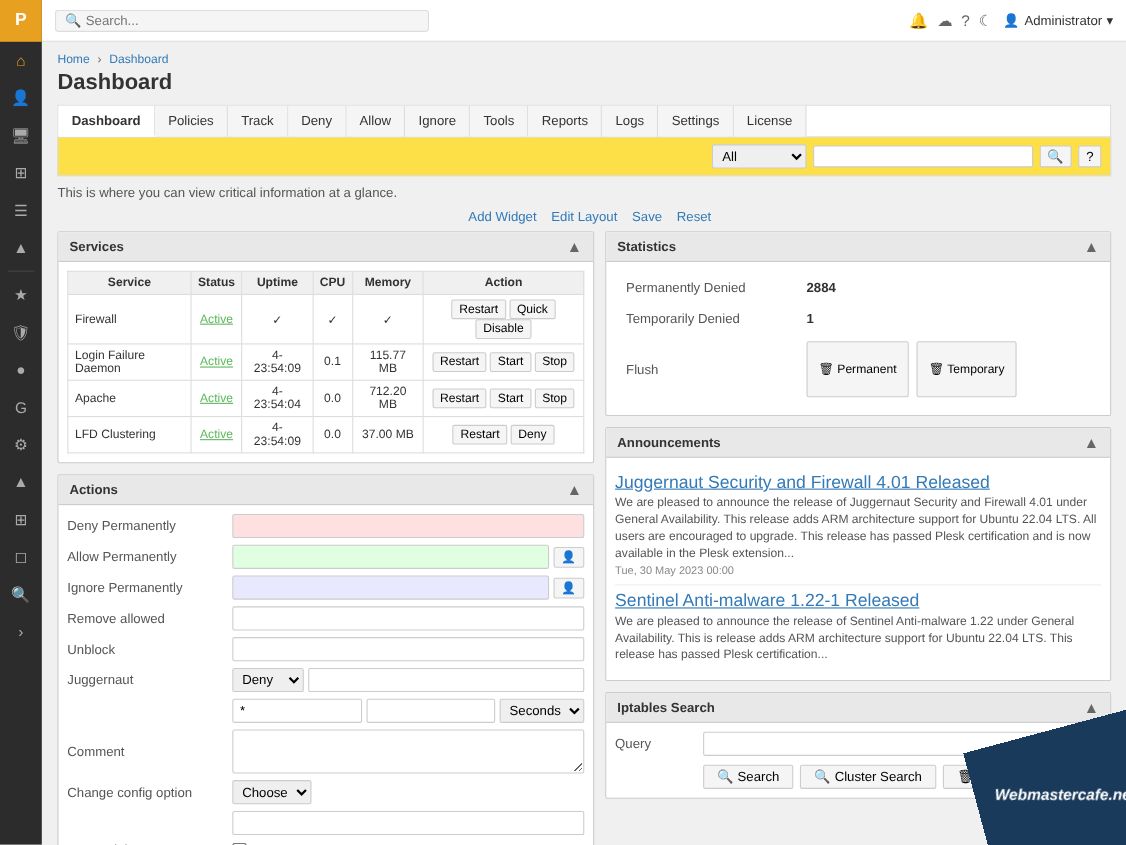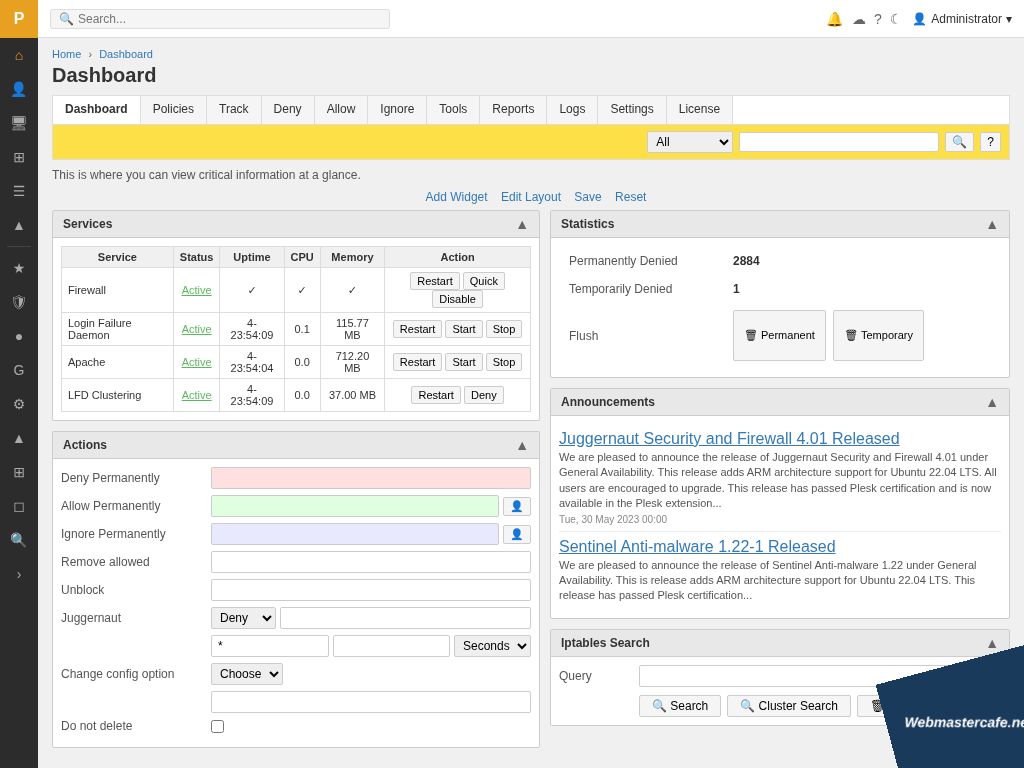--- a/index.html
+++ b/index.html
@@ -549,20 +549,24 @@
               <input type="text" style="width: 40px;" value="*">
               <input type="text" style="width: 60px; margin-left: 4px;">
               <select style="margin-left:4px;">
                 <option>Seconds</option>
                 <option>Minutes</option>
                 <option>Hours</option>
                 <option>Days</option>
               </select>
             </div>
 
+            <div class="form-row">
+              <label>Comment</label>
+              <textarea style=""></textarea>
+            </div>
 
             <div class="form-row">
               <label>Change config option</label>
               <select>
                 <option>Choose</option>
               </select>
             </div>
             <div class="form-row">
               <label></label>
               <input type="text" style="">

